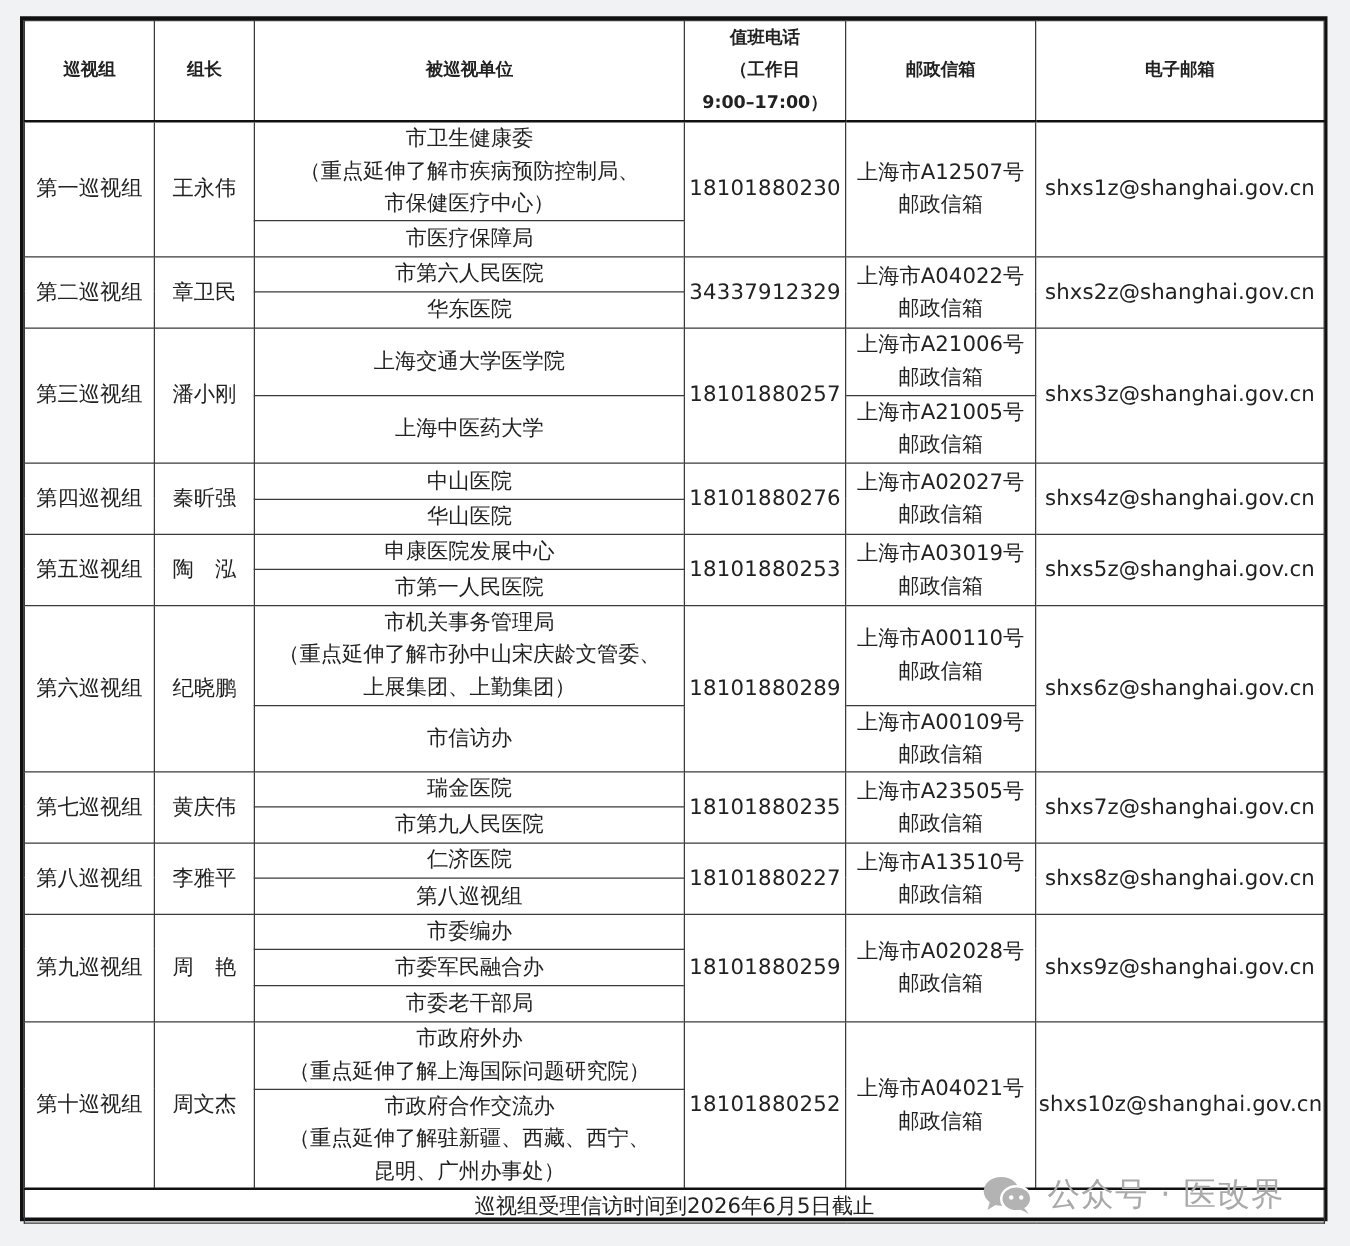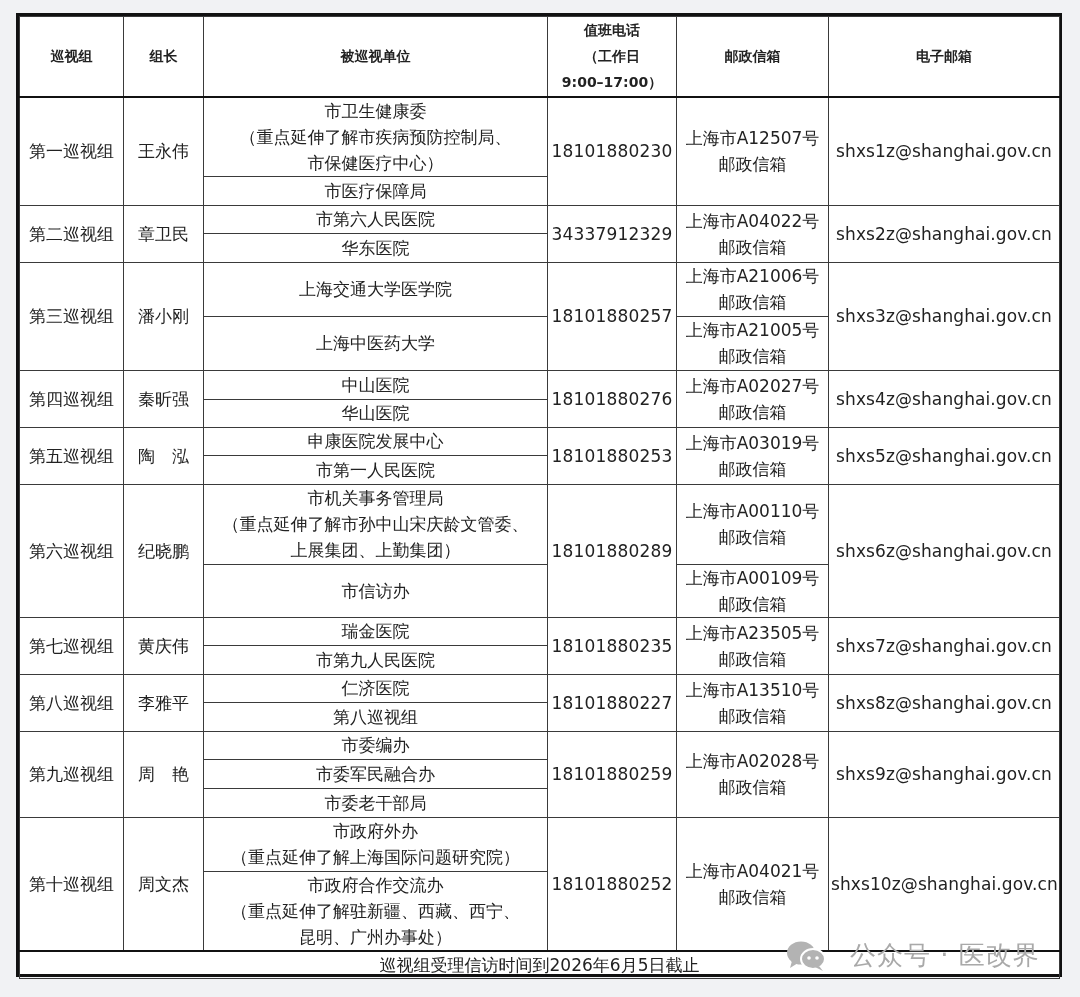--- a/index.html
+++ b/index.html
@@ -54,21 +54,20 @@
   }
   .line { display: block; }
   .watermark {
     position: absolute;
     left: 786px; top: 938px;
     display: flex; align-items: center;
     color: #a9a9a9;
     font-size: 26px;
     letter-spacing: 1px;
     pointer-events: none;
-    gap: 12px;
   }
   .watermark svg { margin-right: 10px; }
 </style>
 </head>
 <body>
 
 <div class="sheet">
   <table class="roster">
     <colgroup>
       <col style="width:104px">

